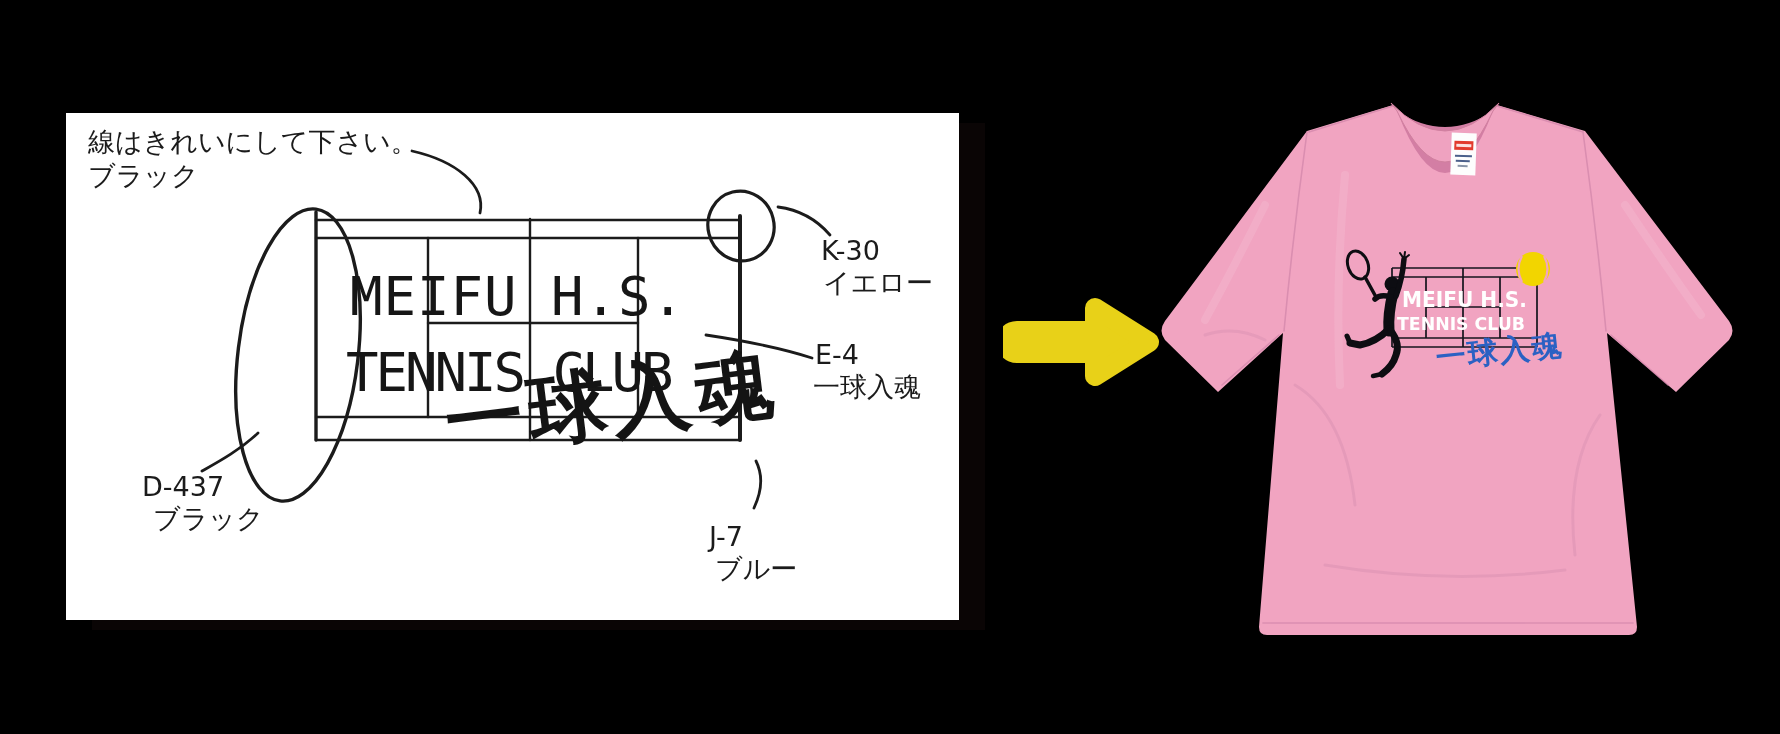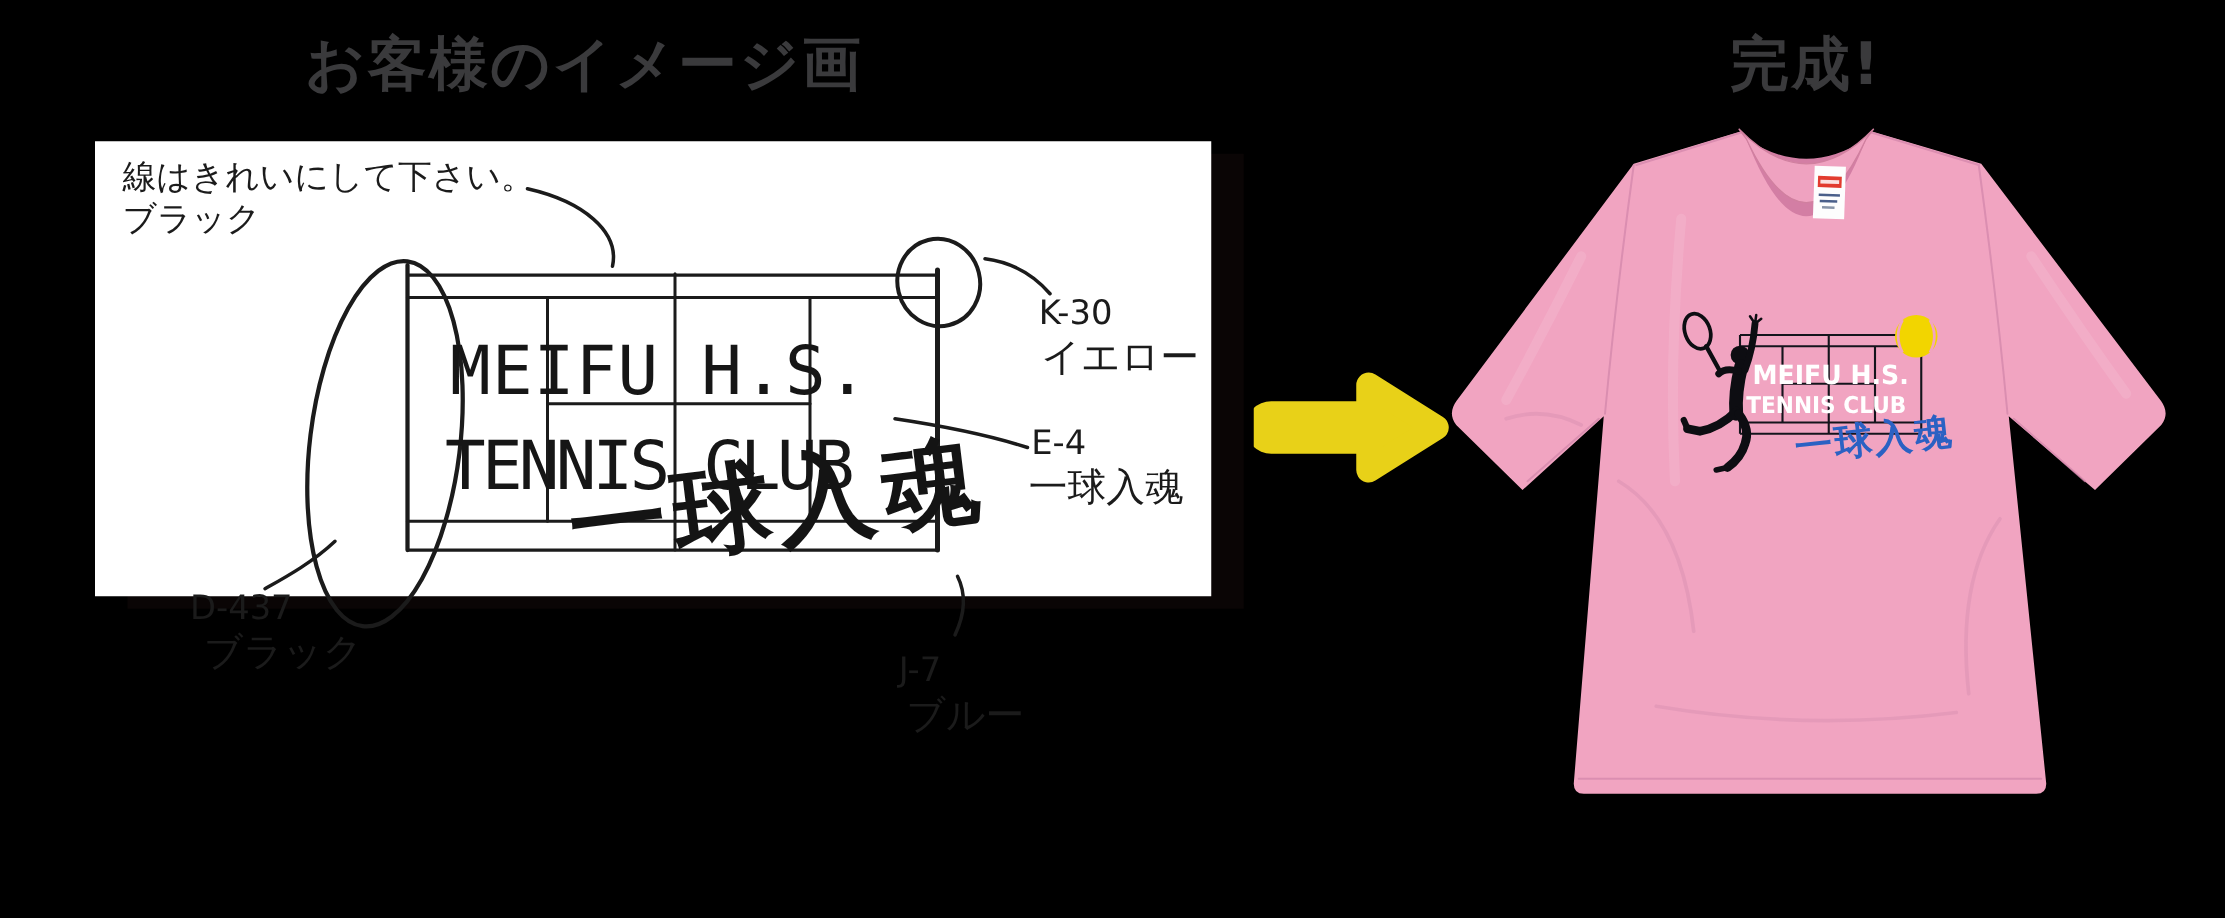--- a/index.html
+++ b/index.html
@@ -1,40 +1,38 @@
 <!DOCTYPE html>
 <html><head>
 <meta charset="utf-8">
 <style>
   html,body{margin:0;padding:0;background:#000;}
   #stage{position:relative;width:1780px;height:734px;background:#000;overflow:hidden;
          font-family:"DejaVu Sans",sans-serif;}
   .abs{position:absolute;}
   .title{font-weight:bold;color:#3a3a3c;font-size:47px;letter-spacing:2px;white-space:nowrap;}
-  #sketch-panel{left:76px;top:113px;width:893px;height:364px;background:#fff;
+  #sketch-panel{left:66px;top:113px;width:893px;height:507px;background:#fff;
                 box-shadow:26px 10px 0 #0a0505;}
   .hand{color:#1b1b1b;white-space:nowrap;font-family:"DejaVu Sans",sans-serif;}
   .note{font-size:27px;line-height:33px;}
   .spec-code{font-size:27px;}
-  .spec-name{font-size:31px;}
+  .spec-name{font-size:27px;}
   .mono-sketch{font-family:"DejaVu Sans Mono",monospace;color:#161616;white-space:nowrap;}
   #sketch-team{left:284px;top:152px;font-size:54px;letter-spacing:1px;}
   #sketch-club{left:280px;top:228px;font-size:54px;letter-spacing:-3px;}
   #sketch-slogan{left:386px;top:258px;font-size:78px;font-weight:bold;color:#141414;
                  letter-spacing:6px;transform:rotate(-7deg);transform-origin:left bottom;white-space:nowrap;}
   svg{display:block;}
   text{font-family:"DejaVu Sans",sans-serif;}
 </style>
 </head>
 <body>
 
 <div id="stage">
 
-  <div class="abs title" style="left:244px;top:20px;">お客様のイメージ画</div>
-  <div class="abs title" style="left:1384px;top:20px;">完成!</div>
 
   <div id="sketch-panel" class="abs">
 
     <svg class="abs" style="left:0;top:0;" width="893" height="507" viewBox="0 0 893 507">
       <g stroke="#1b1b1b" fill="none" stroke-linecap="round">
 
         <g>
           <path d="M250 107 H674" stroke-width="2.6"></path>
           <path d="M250 125 H674" stroke-width="2.4"></path>
           <path d="M250 304 H674" stroke-width="2.4"></path>

